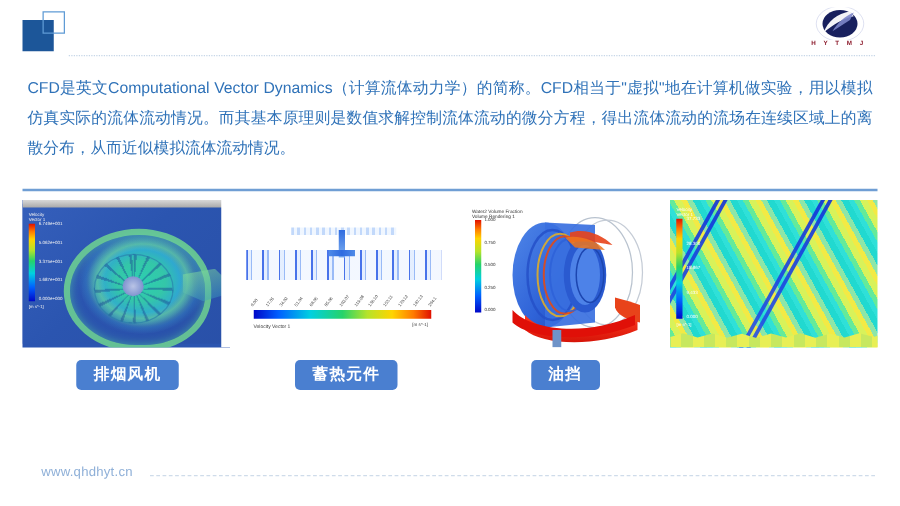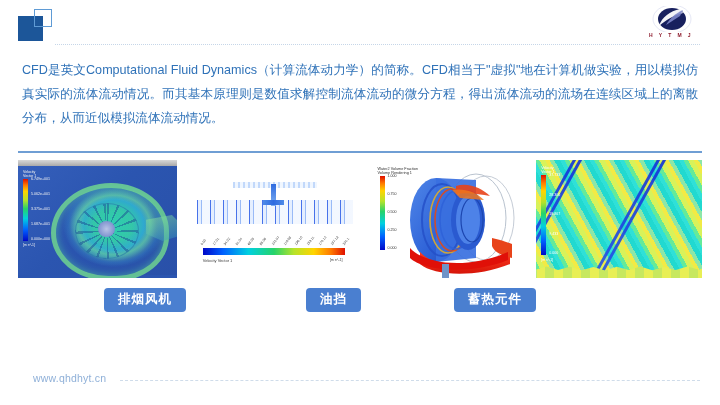--- a/index.html
+++ b/index.html
@@ -295,21 +295,21 @@
   .captions {
     position: absolute;
     left: 18px; top: 288px;
     width: 684px; height: 24px;
     display: flex;
     gap: 7px;
   }
   .caption-cell {
     width: 168px;
     display: flex;
-    justify-content: flex-end;
+    justify-content: center;
   }
   .caption-pill {
     background: #4a7fd0;
     color: #ffffff;
     font-size: 12.5px;
     font-weight: bold;
     border-radius: 4px;
     padding: 3px 14px;
     letter-spacing: 1px;
     white-space: nowrap;
@@ -348,21 +348,21 @@
     <svg class="logo-mark" viewBox="0 0 44 26">
       <ellipse cx="22" cy="13" rx="14" ry="11" fill="#18205e"></ellipse>
       <path d="M30 3 C 20 5, 12 11, 9 20 C 16 14, 24 9, 33 7 Z" fill="#ffffff" opacity="0.95"></path>
       <path d="M33 4 C 26 7, 20 12, 16 19 L 30 10 Z" fill="#7d86c9" opacity="0.9"></path>
       <ellipse cx="22" cy="13" rx="19" ry="14" fill="none" stroke="#c9cee8" stroke-width="0.7" opacity="0.7"></ellipse>
     </svg>
     <div class="logo-text">H Y T M J</div>
   </div>
 </div>
 
-<div class="intro">CFD是英文Computational Fluid Dynamics（计算流体动力学）的简称。CFD相当于"虚拟"地在计算机做实验，用以模拟仿真实际的流体流动情况。而其基本原理则是数值求解控制流体流动的微分方程，得出流体流动的流场在连续区域上的离散分布，从而近似模拟流体流动情况。</div>
+<div class="intro">CFD是英文Computational Vector Dynamics（计算流体动力学）的简称。CFD相当于"虚拟"地在计算机做实验，用以模拟仿真实际的流体流动情况。而其基本原理则是数值求解控制流体流动的微分方程，得出流体流动的流场在连续区域上的离散分布，从而近似模拟流体流动情况。</div>
 
 <div class="divider"></div>
 
 <div class="gallery">
 
   <div class="panel p1">
     <div class="p1-photo">
       <div class="p1-scroll"></div>
       <div class="p1-blades"></div>
       <div class="p1-hub"></div>
@@ -479,23 +479,23 @@
     <div class="lg-title p4-unit">[m s^-1]</div>
   </div>
 
 </div>
 
 <div class="captions">
   <div class="caption-cell">
     <div class="caption-pill">排烟风机</div>
   </div>
   <div class="caption-cell">
+    <div class="caption-pill">蓄热元件</div>
+  </div>
+  <div class="caption-cell">
     <div class="caption-pill">油挡</div>
-  </div>
-  <div class="caption-cell">
-    <div class="caption-pill">蓄热元件</div>
   </div>
 </div>
 
 <div class="footer">
   <div class="footer-url">www.qhdhyt.cn</div>
   <div class="footer-dotline"></div>
 </div>
 
 </body></html>

